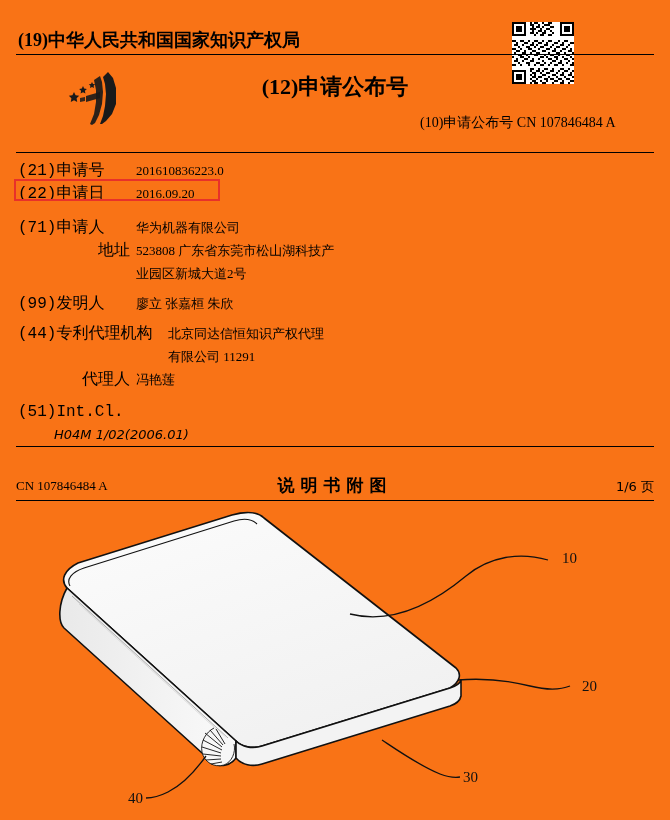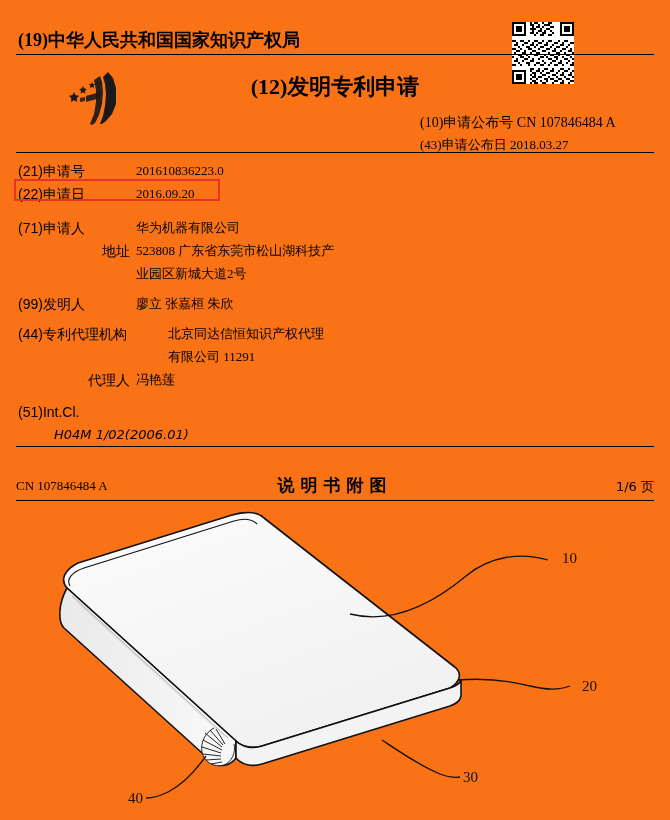--- a/index.html
+++ b/index.html
@@ -116,22 +116,22 @@
   }
   .row {
     display: flex;
     align-items: flex-start;
     margin-bottom: 1px;
     white-space: nowrap;
   }
   .code {
     flex: 0 0 auto;
     width: 118px;
-    font-family: Liberation Sans, sans-serif;
-    font-size: 14px;
+    font-family: Liberation Mono, monospace;
+    font-size: 16px;
   }
   .val {
     flex: 1 1 auto;
     font-size: 13px;
   }
   .val.mono { font-family: "Liberation Serif", serif; }
 
   
   .redbox {
     position: absolute;
@@ -420,30 +420,26 @@
         <path d="M30 28 L44 24 L44 30 L30 34 Z" opacity="0.9"></path>
         <path d="M24 30 L29 29 L29 33 L24 34 Z" opacity="0.85"></path>
         <path d="M18 24 l1.6 3.3 3.6 .5 -2.6 2.5 .6 3.6 -3.2-1.7 -3.2 1.7 .6-3.6 -2.6-2.5 3.6-.5z"></path>
         <path d="M27 18 l1.2 2.5 2.7 .4 -2 1.9 .5 2.7 -2.4-1.3 -2.4 1.3 .5-2.7 -2-1.9 2.7-.4z"></path>
         <path d="M36 14 l1 2 2.2 .3 -1.6 1.5 .4 2.2 -2-1 -2 1 .4-2.2 -1.6-1.5 2.2-.3z"></path>
       </g>
     </svg>
   </div>
 
   <div class="title-12">
-    <span class="paren">(12)</span><span>发明专利申请</span>
+    <span class="paren">(12)</span><span>申请公布号</span>
   </div>
 
   <div class="pubno">
     <span>(10)申请公布号</span>
     <span class="cn-tag">CN 107846484 A</span>
-  </div>
-  <div class="pubdate">
-    <span>(43)申请公布日</span>
-    <span class="cn-tag">2018.03.27</span>
   </div>
 
   <div class="hdr-line-mid"></div>
 
   <div class="biblio">
 
     <div class="row">
       <span class="code">(21)申请号</span>
       <span class="val mono">201610836223.0</span>
     </div>

